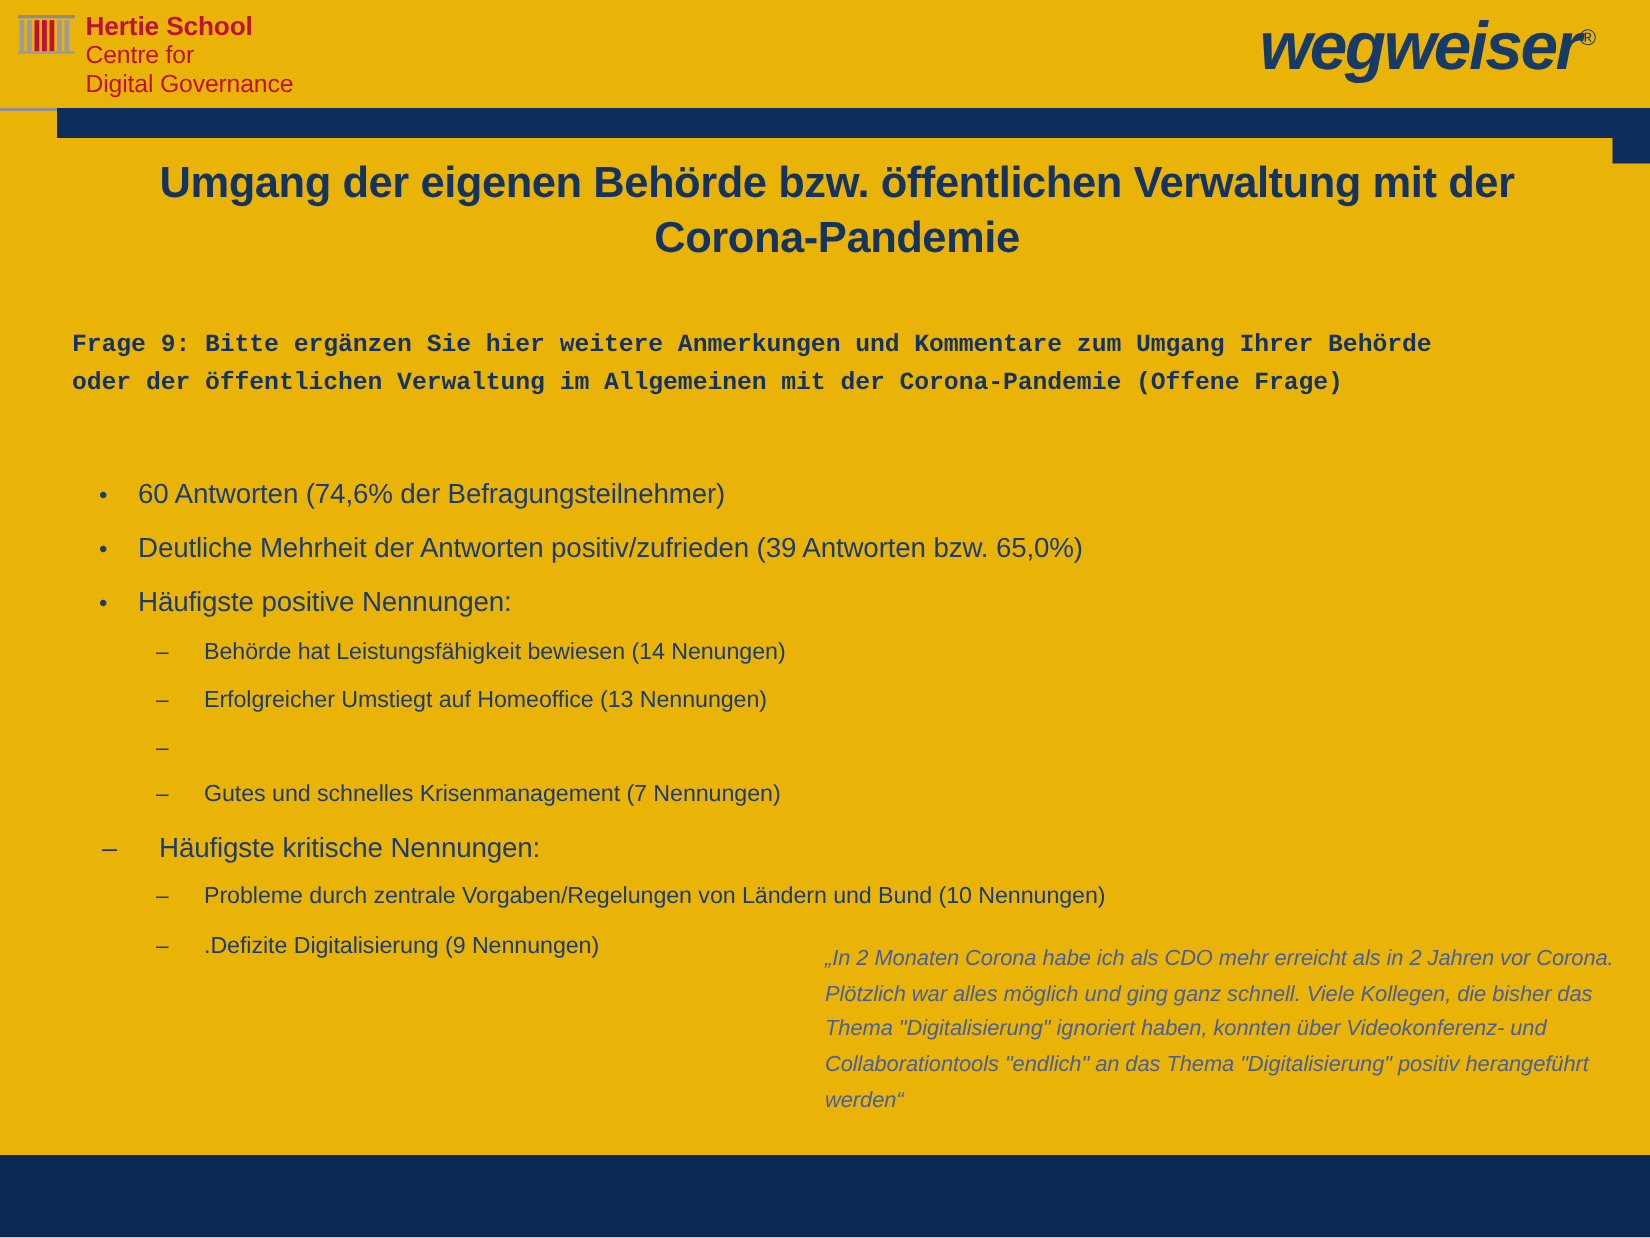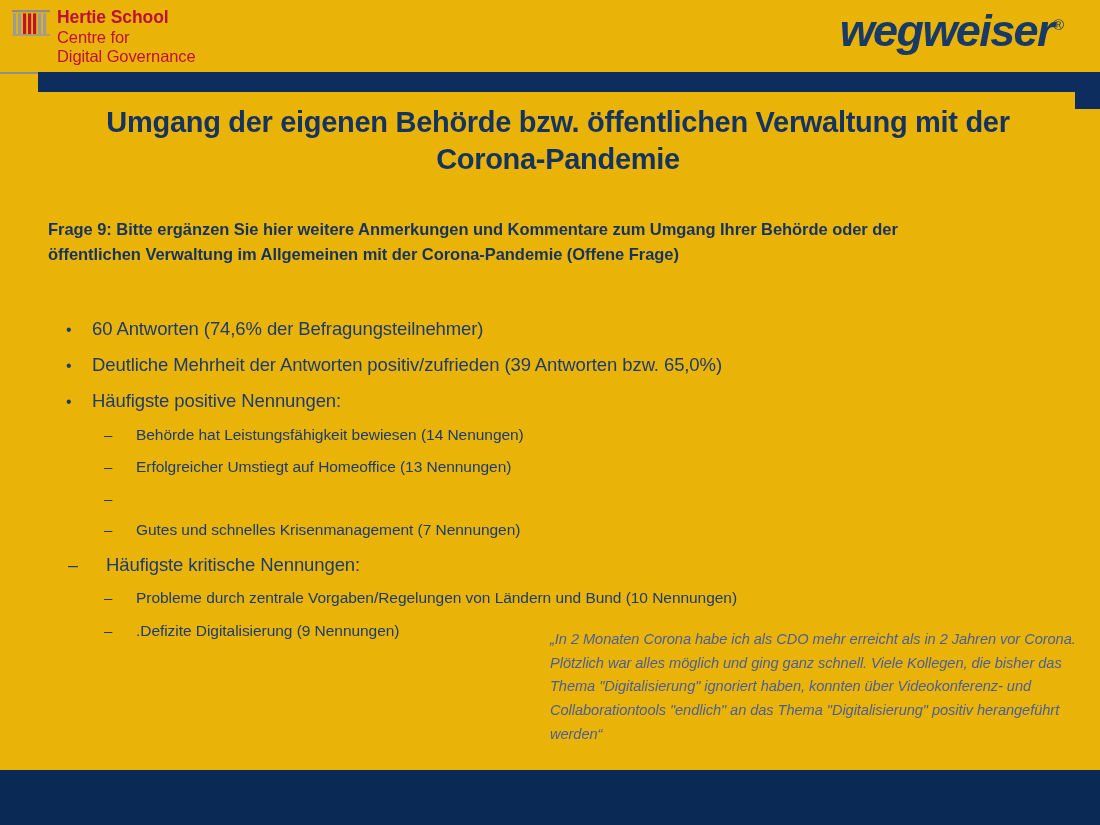--- a/index.html
+++ b/index.html
@@ -129,21 +129,21 @@
     margin-left: 12px;
   }
 
   
   .question {
     position: absolute;
     left: 48px;
     top: 217px;
     width: 940px;
     color: #14335f;
-    font-family: Liberation Sans, sans-serif;
+    font-family: Liberation Mono, monospace;
     font-weight: bold;
     font-size: 16.5px;
     line-height: 1.52;
     letter-spacing: -0.05px;
   }
 
   
   .bullets {
     position: absolute;
     left: 66px;

